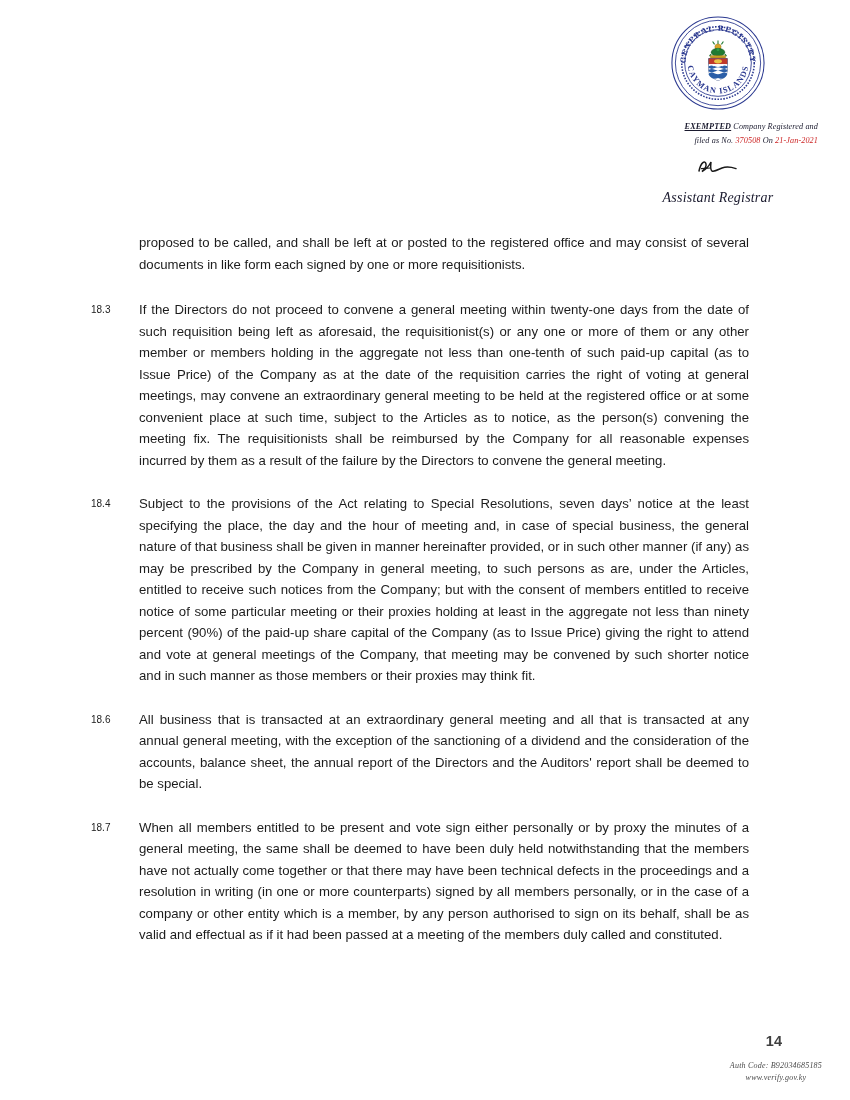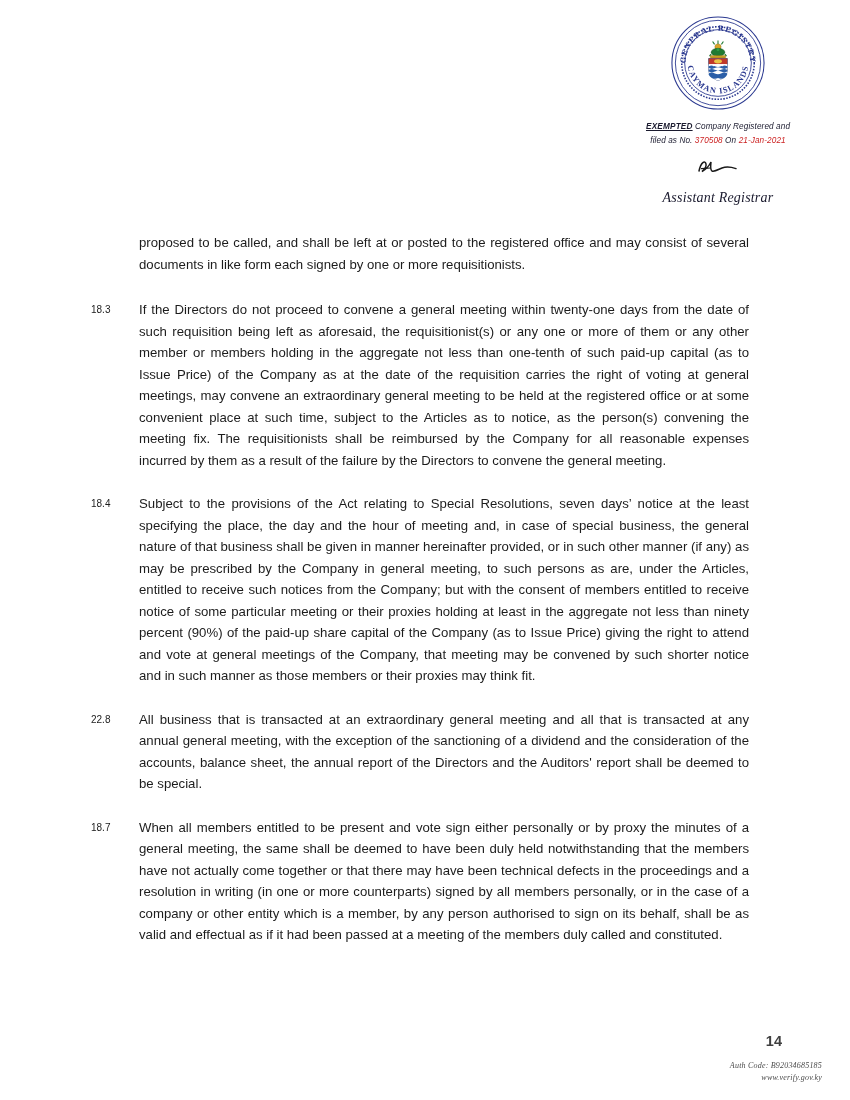--- a/index.html
+++ b/index.html
@@ -30,27 +30,28 @@
   .seal-wrap {
     display: flex;
     justify-content: center;
     align-items: flex-start;
     height: 100px;
   }
   .seal-svg { display: block; }
 
   .stamp-lines {
     margin-top: 6px;
-    font-family: Liberation Sans, sans-serif;
+    font-family: Liberation Serif, serif;
     font-style: italic;
     font-size: 8.2px;
     line-height: 14px;
     color: #1a1a2e;
     letter-spacing: 0.1px;
     white-space: nowrap;
+    text-align: right;
   }
   .stamp-line { display: block; }
   .stamp-exempted {
     font-weight: bold;
     font-style: italic;
     text-decoration: underline;
     letter-spacing: 0.2px;
   }
   .stamp-red { color: #cc2222; }
 
@@ -115,21 +116,21 @@
     right: 28px;
     top: 1060px;
     text-align: right;
     font-family: "Liberation Serif", serif;
     font-style: italic;
     font-size: 8px;
     line-height: 12px;
     color: #4a4a4a;
     letter-spacing: 0.2px;
   }
-  .footer-auth span { display: block; }
+  .footer-auth span { display: block; text-align: center; }
 </style>
 </head>
 <body>
 
 <div class="page">
 
   <div class="stamp-block">
 
     <div class="seal-wrap">
       <svg class="seal-svg" width="98" height="98" viewBox="0 0 100 100">
@@ -205,21 +206,21 @@
       <div class="clause-body">If the Directors do not proceed to convene a general meeting within twenty-one days from the date of such requisition being left as aforesaid, the requisitionist(s) or any one or more of them or any other member or members holding in the aggregate not less than one-tenth of such paid-up capital (as to Issue Price) of the Company as at the date of the requisition carries the right of voting at general meetings, may convene an extraordinary general meeting to be held at the registered office or at some convenient place at such time, subject to the Articles as to notice, as the person(s) convening the meeting fix.   The requisitionists shall be reimbursed by the Company for all reasonable expenses incurred by them as a result of the failure by the Directors to convene the general meeting.</div>
     </div>
 
     <div class="clause">
       <div class="clause-num">18.4</div>
       <div class="clause-body">Subject to the provisions of the Act relating to Special Resolutions, seven days’ notice at the least specifying the place, the day and the hour of meeting and, in case of special business, the general nature of that business shall be given in manner hereinafter provided, or in such other manner (if any) as may be prescribed by the Company in general meeting, to such persons as are, under the Articles, entitled to receive such notices from the Company; but with the consent of members entitled to receive notice of some particular meeting or their proxies holding at least in the aggregate not less than ninety percent (90%) of the paid-up share capital of the Company (as to Issue Price) giving the right to attend and vote at general meetings of the Company, that meeting may be convened by such shorter notice and in such manner as those members or their proxies may think fit.</div>
     </div>
 
 
     <div class="clause">
-      <div class="clause-num">22.8</div>
+      <div class="clause-num">18.6</div>
       <div class="clause-body">All business that is transacted at an extraordinary general meeting and all that is transacted at any annual general meeting, with the exception of the sanctioning of a dividend and the consideration of the accounts, balance sheet, the annual report of the Directors and the Auditors' report shall be deemed to be special.</div>
     </div>
 
     <div class="clause">
       <div class="clause-num">18.7</div>
       <div class="clause-body">When all members entitled to be present and vote sign either personally or by proxy the minutes of a general meeting, the same shall be deemed to have been duly held notwithstanding that the members have not actually come together or that there may have been technical defects in the proceedings and a resolution in writing (in one or more counterparts) signed by all members personally, or in the case of a company or other entity which is a member, by any person authorised to sign on its behalf,  shall be as valid and effectual as if it had been passed at a meeting of the members duly called and constituted.</div>
     </div>
 
   </div>
 

